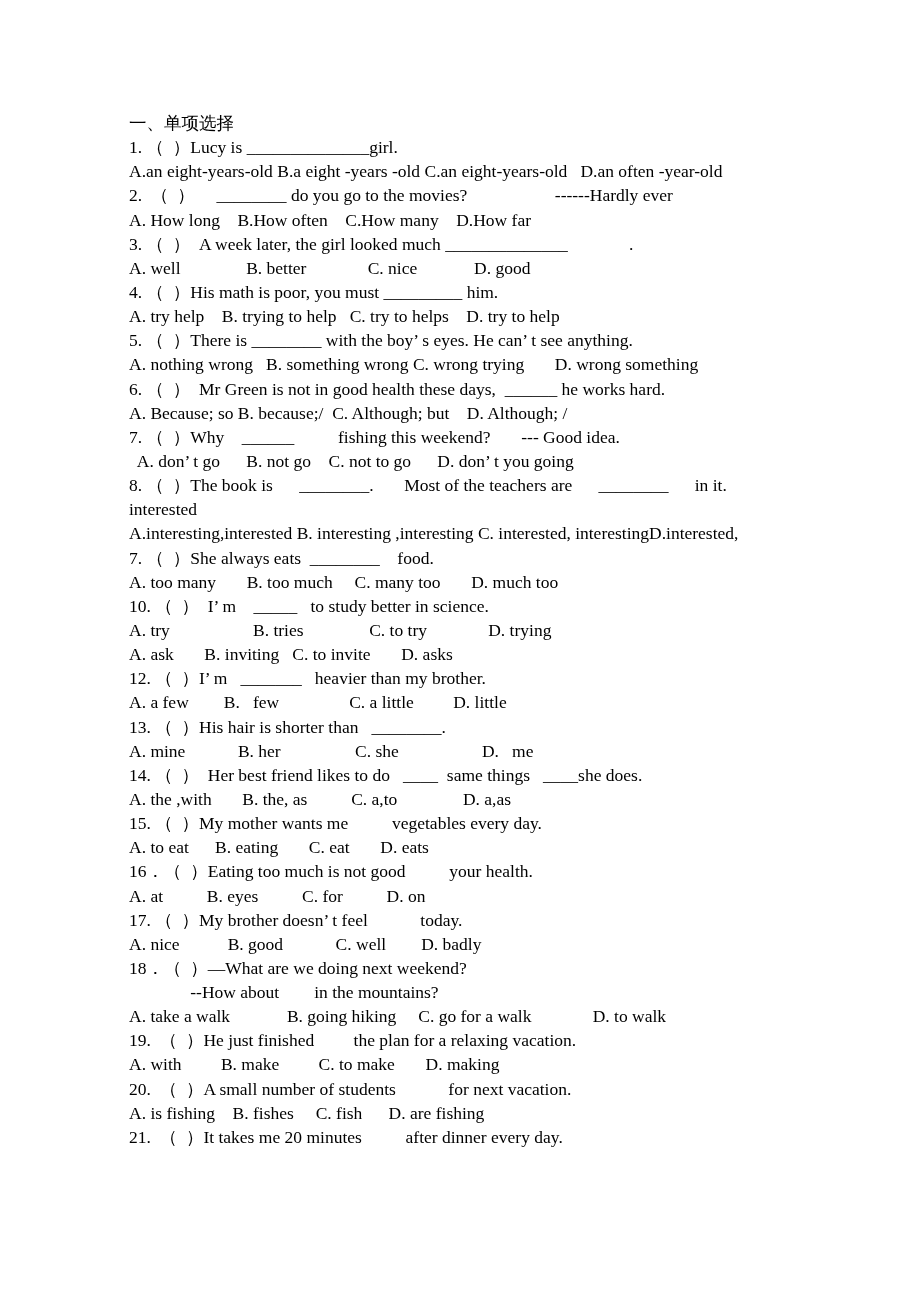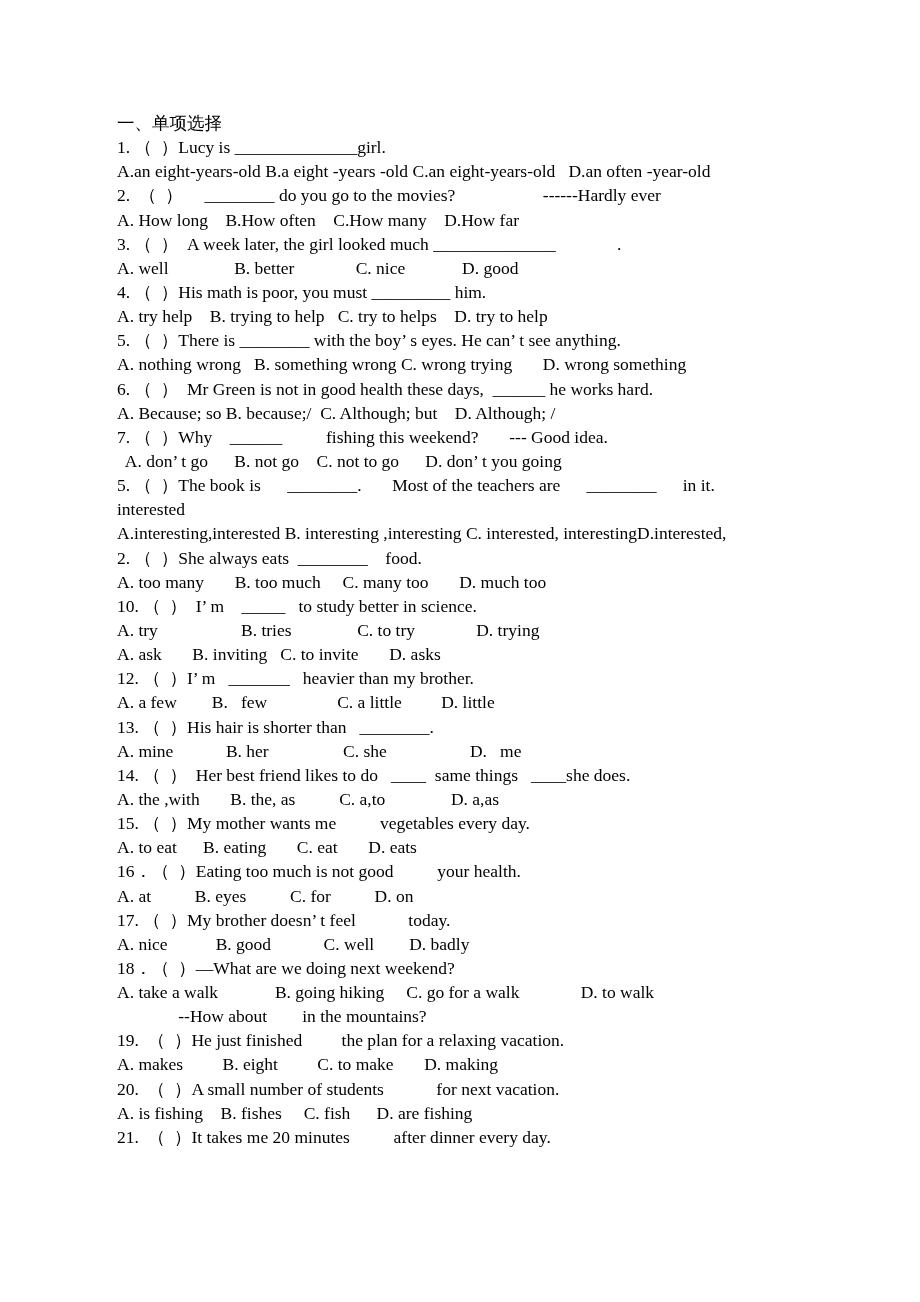--- a/index.html
+++ b/index.html
@@ -9,21 +9,21 @@
   }
   .page {
     position: relative;
     width: 920px;
     height: 1302px;
     background: #ffffff;
     overflow: hidden;
   }
   .doc {
     position: absolute;
-    left: 117px;
+    left: 129px;
     top: 111px;
     width: 690px;
     color: #000000;
     font-family: "Liberation Serif", "DejaVu Serif", serif;
     font-size: 17.5px;
     line-height: 24.15px;
     font-weight: 400;
   }
   .line {
     white-space: pre;
@@ -67,27 +67,27 @@
       <div class="line">6. （  ）  Mr Green is not in good health these days,  ______ he works hard.</div>
       <div class="line">A. Because; so B. because;/  C. Although; but    D. Although; /</div>
     </div>
 
     <div class="q">
       <div class="line">7. （  ）Why    ______          fishing this weekend?       --- Good idea.</div>
       <div class="line">  A. don’ t go      B. not go    C. not to go      D. don’ t you going</div>
     </div>
 
     <div class="q">
-      <div class="line">5. （  ）The book is      ________.       Most of the teachers are      ________      in it.</div>
+      <div class="line">8. （  ）The book is      ________.       Most of the teachers are      ________      in it.</div>
       <div class="line">interested</div>
       <div class="line">A.interesting,interested B. interesting ,interesting C. interested, interestingD.interested,</div>
     </div>
 
     <div class="q">
-      <div class="line">2. （  ）She always eats  ________    food.</div>
+      <div class="line">7. （  ）She always eats  ________    food.</div>
       <div class="line">A. too many       B. too much     C. many too       D. much too</div>
     </div>
 
     <div class="q">
       <div class="line">10. （  ）  I’ m    _____   to study better in science.</div>
       <div class="line">A. try                   B. tries               C. to try              D. trying</div>
     </div>
 
     <div class="q">
       <div class="line">A. ask       B. inviting   C. to invite       D. asks</div>
@@ -118,27 +118,27 @@
       <div class="line">A. at          B. eyes          C. for          D. on</div>
     </div>
 
     <div class="q">
       <div class="line">17. （  ）My brother doesn’ t feel            today.</div>
       <div class="line">A. nice           B. good            C. well        D. badly</div>
     </div>
 
     <div class="q">
       <div class="line">18．（  ）—What are we doing next weekend?</div>
+      <div class="line">              --How about        in the mountains?</div>
       <div class="line">A. take a walk             B. going hiking     C. go for a walk              D. to walk</div>
-      <div class="line">              --How about        in the mountains?</div>
     </div>
 
     <div class="q">
       <div class="line">19.  （  ）He just finished         the plan for a relaxing vacation.</div>
-      <div class="line">A. makes         B. eight         C. to make       D. making</div>
+      <div class="line">A. with         B. make         C. to make       D. making</div>
     </div>
 
     <div class="q">
       <div class="line">20.  （  ）A small number of students            for next vacation.</div>
       <div class="line">A. is fishing    B. fishes     C. fish      D. are fishing</div>
     </div>
 
     <div class="q">
       <div class="line">21.  （  ）It takes me 20 minutes          after dinner every day.</div>
     </div>

